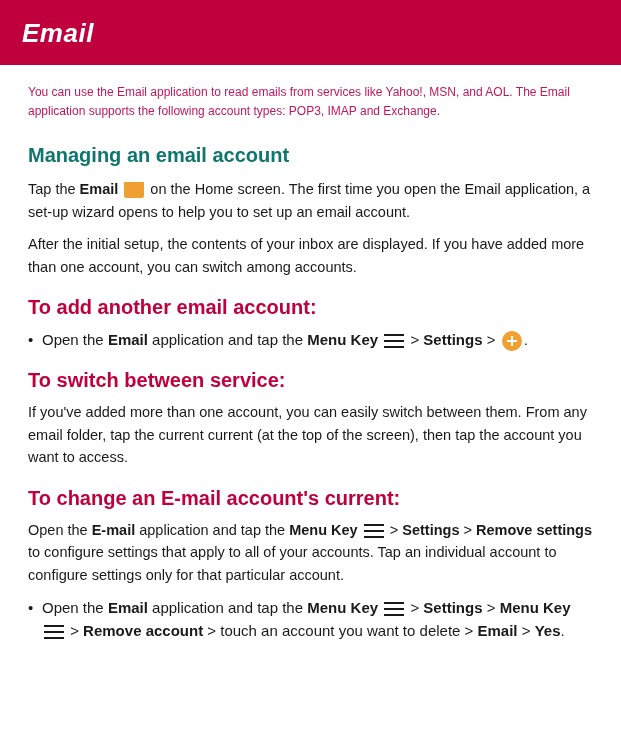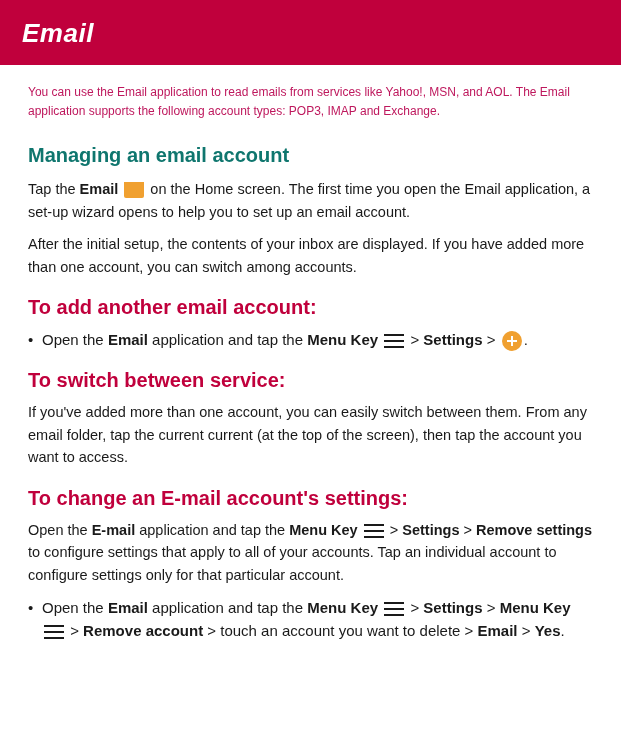--- a/index.html
+++ b/index.html
@@ -200,21 +200,21 @@
     <span>Open the </span><span class="bold-text">Email</span><span> application and tap the </span><span class="bold-text">Menu Key</span>
     <span class="menu-icon"><span></span></span>
     <span> &gt; <span class="bold-text">Settings</span> &gt; </span>
     <span class="add-icon"></span>.
   </div>
 
   <div class="subsection-title">To switch between service:</div>
 
   <p class="body-text">If you've added more than one account, you can easily switch between them. From any email folder, tap the current current (at the top of the screen), then tap the account you want to access.</p>
 
-  <div class="subsection-title">To change an E-mail account's settings:</div>
+  <div class="subsection-title">To change an E-mail account's current:</div>
 
   <p class="body-text">
     <span>Open the </span><span class="bold-text">E-mail</span><span> application and tap the </span><span class="bold-text">Menu Key</span>
     <span class="menu-icon"><span></span></span>
     <span> &gt; <span class="bold-text">Settings</span> &gt; </span><span class="bold-text">Remove settings</span><span> to configure settings that apply to all of your accounts. Tap an individual account to configure settings only for that particular account.</span>
   </p>
 
 
   <div class="bullet-item">
     <span>Open the </span><span class="bold-text">Email</span><span> application and tap the </span><span class="bold-text">Menu Key</span>

